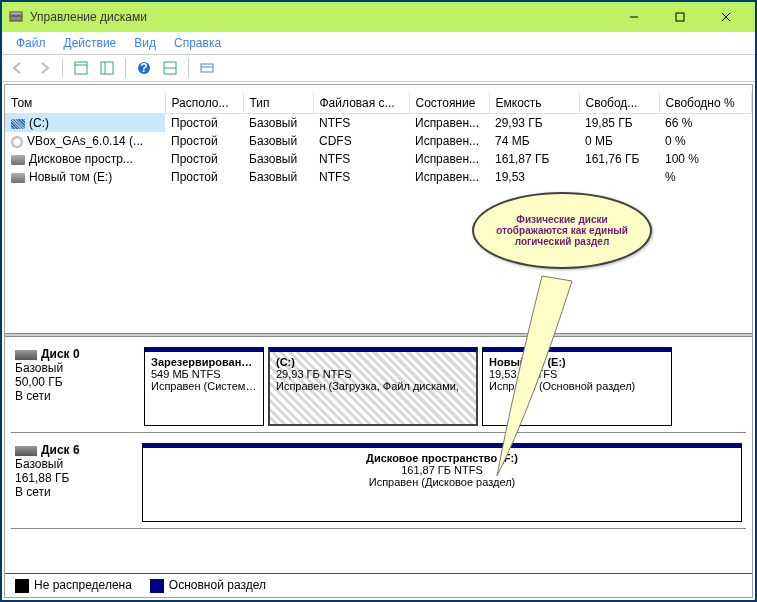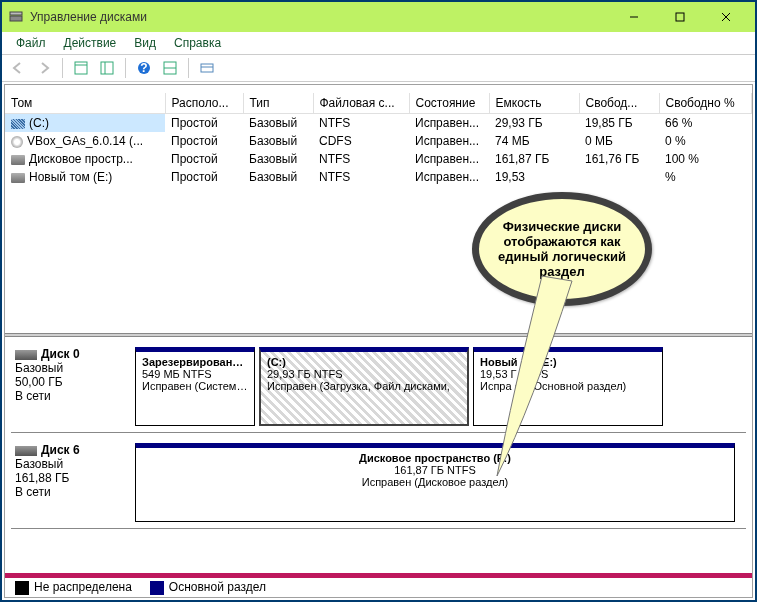--- a/index.html
+++ b/index.html
@@ -4,51 +4,51 @@
 <style>
 * { box-sizing: border-box; margin: 0; padding: 0; font-family: "Segoe UI", Tahoma, sans-serif; font-size: 12px; }
 body { background: #fff; }
 .window { width: 757px; height: 602px; border: 2px solid #003b6f; display: flex; flex-direction: column; background: #fff; position: relative; }
 .titlebar { height: 30px; display: flex; align-items: center; padding: 0 6px; background: #bef264; }
 .titlebar .icon { width: 16px; height: 16px; margin-right: 6px; display: inline-flex; align-items: center; justify-content: center; }
 .titlebar .title { flex: 1; font-size: 12px; color: #333; }
 .winbtns { display: flex; }
 .winbtn { width: 46px; height: 28px; display: flex; align-items: center; justify-content: center; color: #222; }
 .menubar { height: 22px; display: flex; align-items: center; padding: 0 6px; gap: 2px; }
-.menuitem { padding: 2px 8px; font-size: 12px; color: #14532d; }
+.menuitem { padding: 2px 8px; font-size: 12px; color: #3b82f6; }
 .toolbar { height: 28px; border-top: 1px solid #ccc; border-bottom: 1px solid #ccc; display: flex; align-items: center; padding: 0 4px; gap: 2px; }
 .tbtn { width: 24px; height: 22px; border: 1px solid transparent; display: flex; align-items: center; justify-content: center; }
 .tbtn.disabled { opacity: 0.4; }
 .tsep { width: 1px; height: 20px; background: #ccc; margin: 0 4px; }
 .content { flex: 1; display: flex; flex-direction: column; overflow: hidden; border: 1px solid #a0a0a0; margin: 2px; }
 .volumelist { height: 248px; overflow: auto; }
 table { width: 100%; border-collapse: collapse; table-layout: fixed; margin-top: 8px; }
 th { text-align: left; font-weight: normal; padding: 3px 6px; border-right: 1px solid #e0e0e0; border-bottom: 1px solid #e0e0e0; background: #fff; font-size: 12px; white-space: nowrap; overflow: hidden; text-overflow: ellipsis; }
 td { padding: 2px 6px; font-size: 12px; white-space: nowrap; overflow: hidden; text-overflow: ellipsis; }
 tr.selected td:first-child { background: #cce8ff; }
 .vicon { display: inline-block; width: 14px; height: 10px; margin-right: 4px; vertical-align: middle; }
 .vicon.drive { background: linear-gradient(#b0b0b0,#707070); border-radius: 1px; }
 .vicon.cdrv { background: repeating-linear-gradient(45deg,#3a6ea5,#3a6ea5 1px,#9fc3e7 1px,#9fc3e7 2px); border-radius: 1px; }
 .vicon.cd { border-radius: 50%; background: radial-gradient(circle,#fff 30%,#bbb 60%,#888); width: 12px; height: 12px; }
 .divider { height: 4px; background: #d0d0d0; border-top: 1px solid #888; border-bottom: 1px solid #888; cursor: row-resize; }
 .diskpanel { flex: 1; overflow: auto; padding: 4px 6px; }
-.diskrow { display: flex; border-bottom: 1px solid #888; margin-bottom: 4px; min-height: 92px; }
+.diskrow { display: flex; border-bottom: 1px solid #888; margin-bottom: 4px; min-height: 92px; gap: 9px; }
 .diskinfo { width: 120px; padding: 6px 4px; border-right: none; }
 .diskinfo .dname { font-weight: bold; }
 .diskinfo .dicon { display: inline-block; width: 22px; height: 10px; background: linear-gradient(#999,#555); margin-right: 4px; vertical-align: middle; }
 .partitions { flex: 1; display: flex; gap: 4px; padding: 6px 4px; }
 .part { border: 1px solid #000; border-top: 5px solid #000080; padding: 4px 6px; display: flex; flex-direction: column; overflow: hidden; }
 .part.hatched { background: repeating-linear-gradient(45deg,#fff,#fff 3px,#d8d8d8 3px,#d8d8d8 6px); border: 2px solid #404040; border-top: 5px solid #000080; }
 .part .pname { font-weight: bold; font-size: 11px; white-space: nowrap; overflow: hidden; text-overflow: ellipsis; }
 .part .psize { font-size: 11px; }
 .part .pstat { font-size: 11px; white-space: nowrap; overflow: hidden; text-overflow: ellipsis; }
-.legend { height: 24px; border-top: 5px solid #be185d; display: flex; align-items: center; padding: 4px 10px; gap: 18px; font-size: 12px; }
+.legend { height: 24px; border-top: 1px solid #be185d; display: flex; align-items: center; padding: 4px 10px; gap: 18px; font-size: 12px; }
 .legsw { display: inline-block; width: 14px; height: 14px; margin-right: 5px; vertical-align: middle; }
 .callout { position: absolute; left: 470px; top: 190px; width: 180px; pointer-events: none; }
-.bubble { background: #fdfdc6; border: 7px solid #404040; border-radius: 50%/50%; padding: 20px 14px; text-align: center; font-size: 13px; font-weight: bold; color: #000000; box-shadow: 1px 1px 3px rgba(0,0,0,0.3); }
+.bubble { background: #fdfdc6; border: 2px solid #404040; border-radius: 50%/50%; padding: 20px 14px; text-align: center; font-size: 10px; font-weight: bold; color: #701a75; box-shadow: 1px 1px 3px rgba(0,0,0,0.3); }
 .tail { position: absolute; left: 30px; top: 84px; width: 0; height: 0; }
 .tail svg { overflow: visible; }
 </style>
 </head>
 <body>
 
 <div class="window">
 
   <div class="titlebar">
     <span class="icon">

